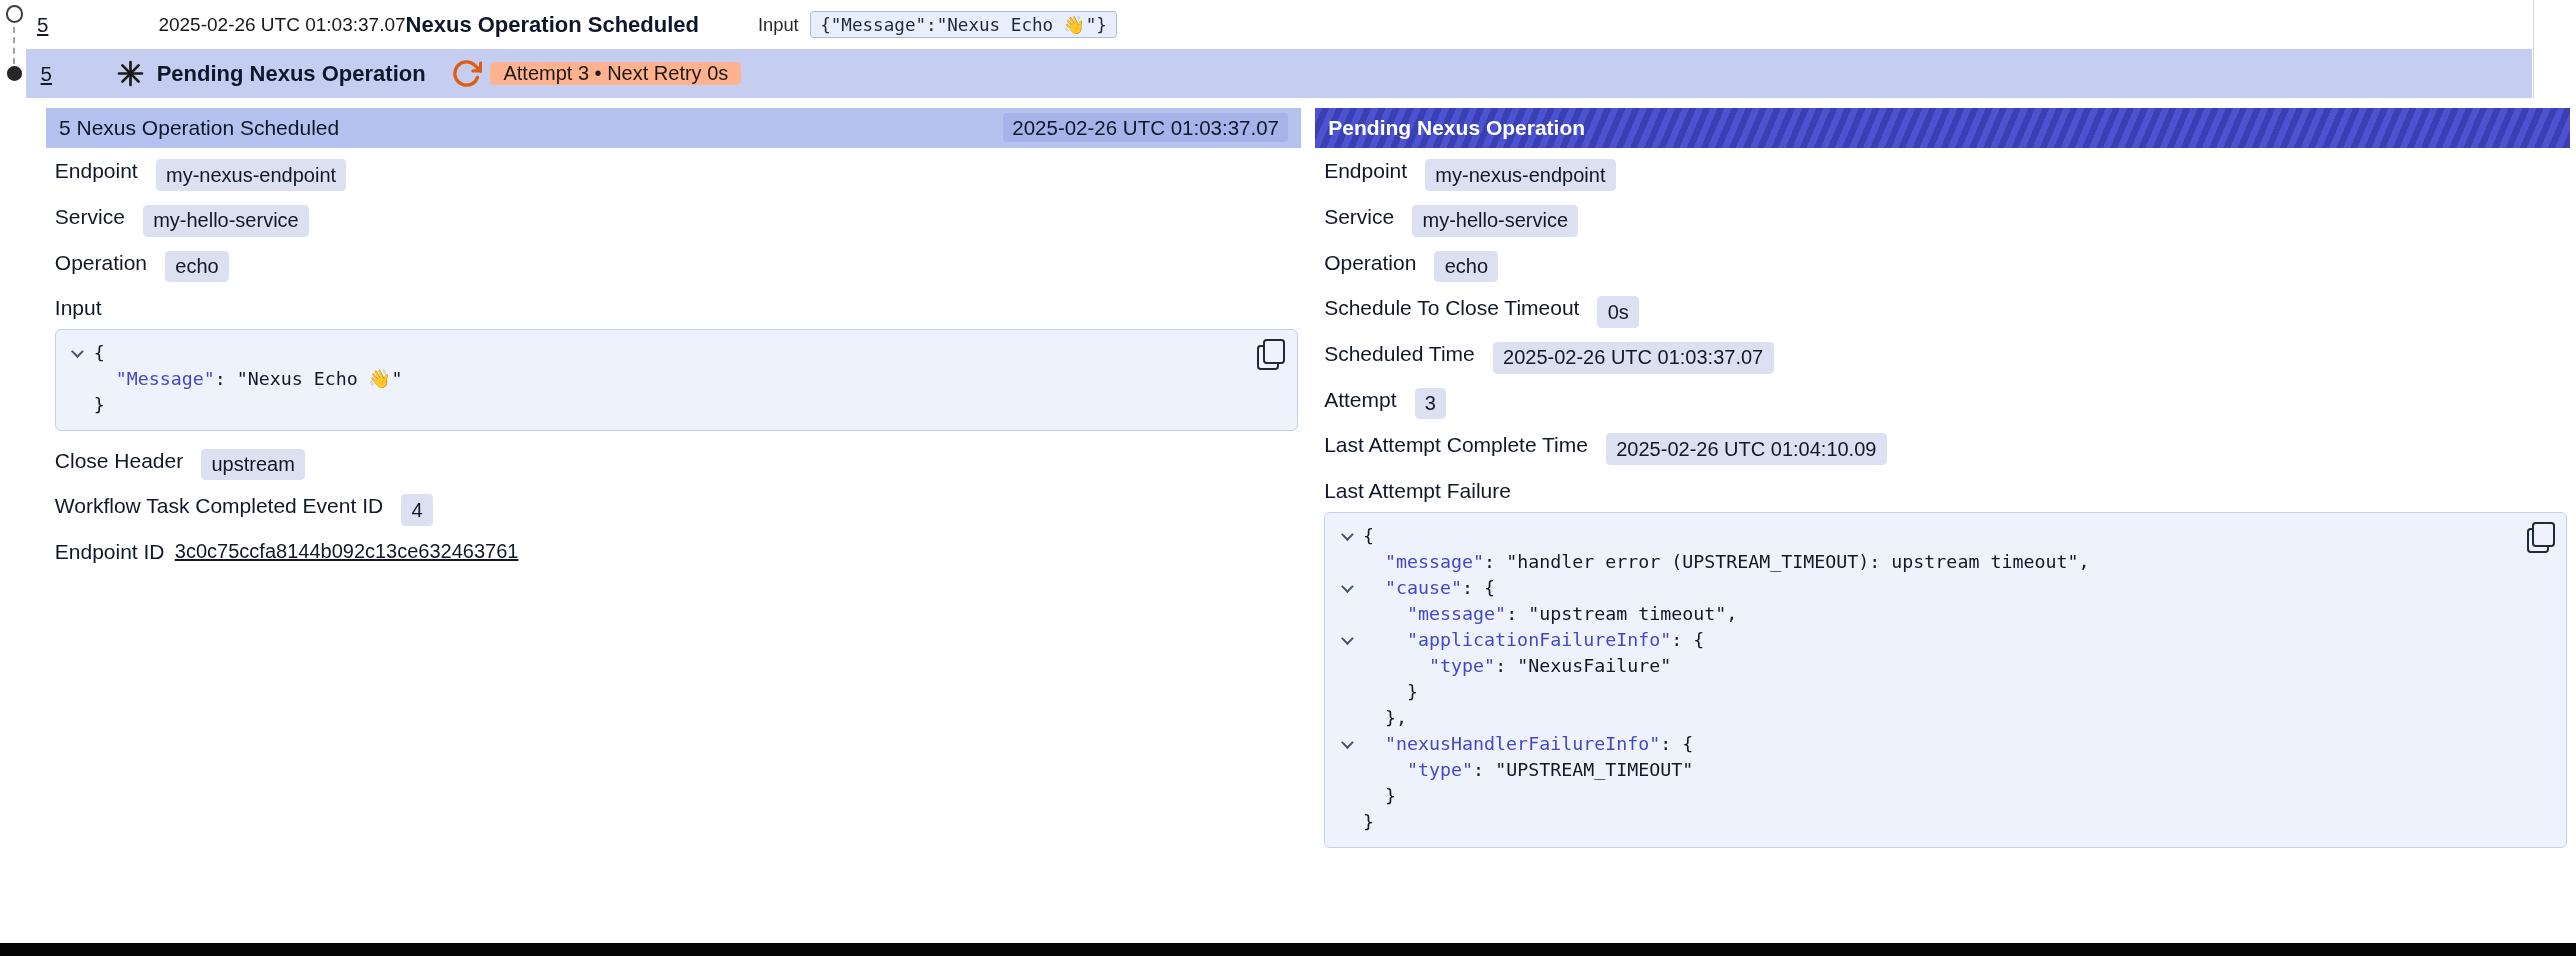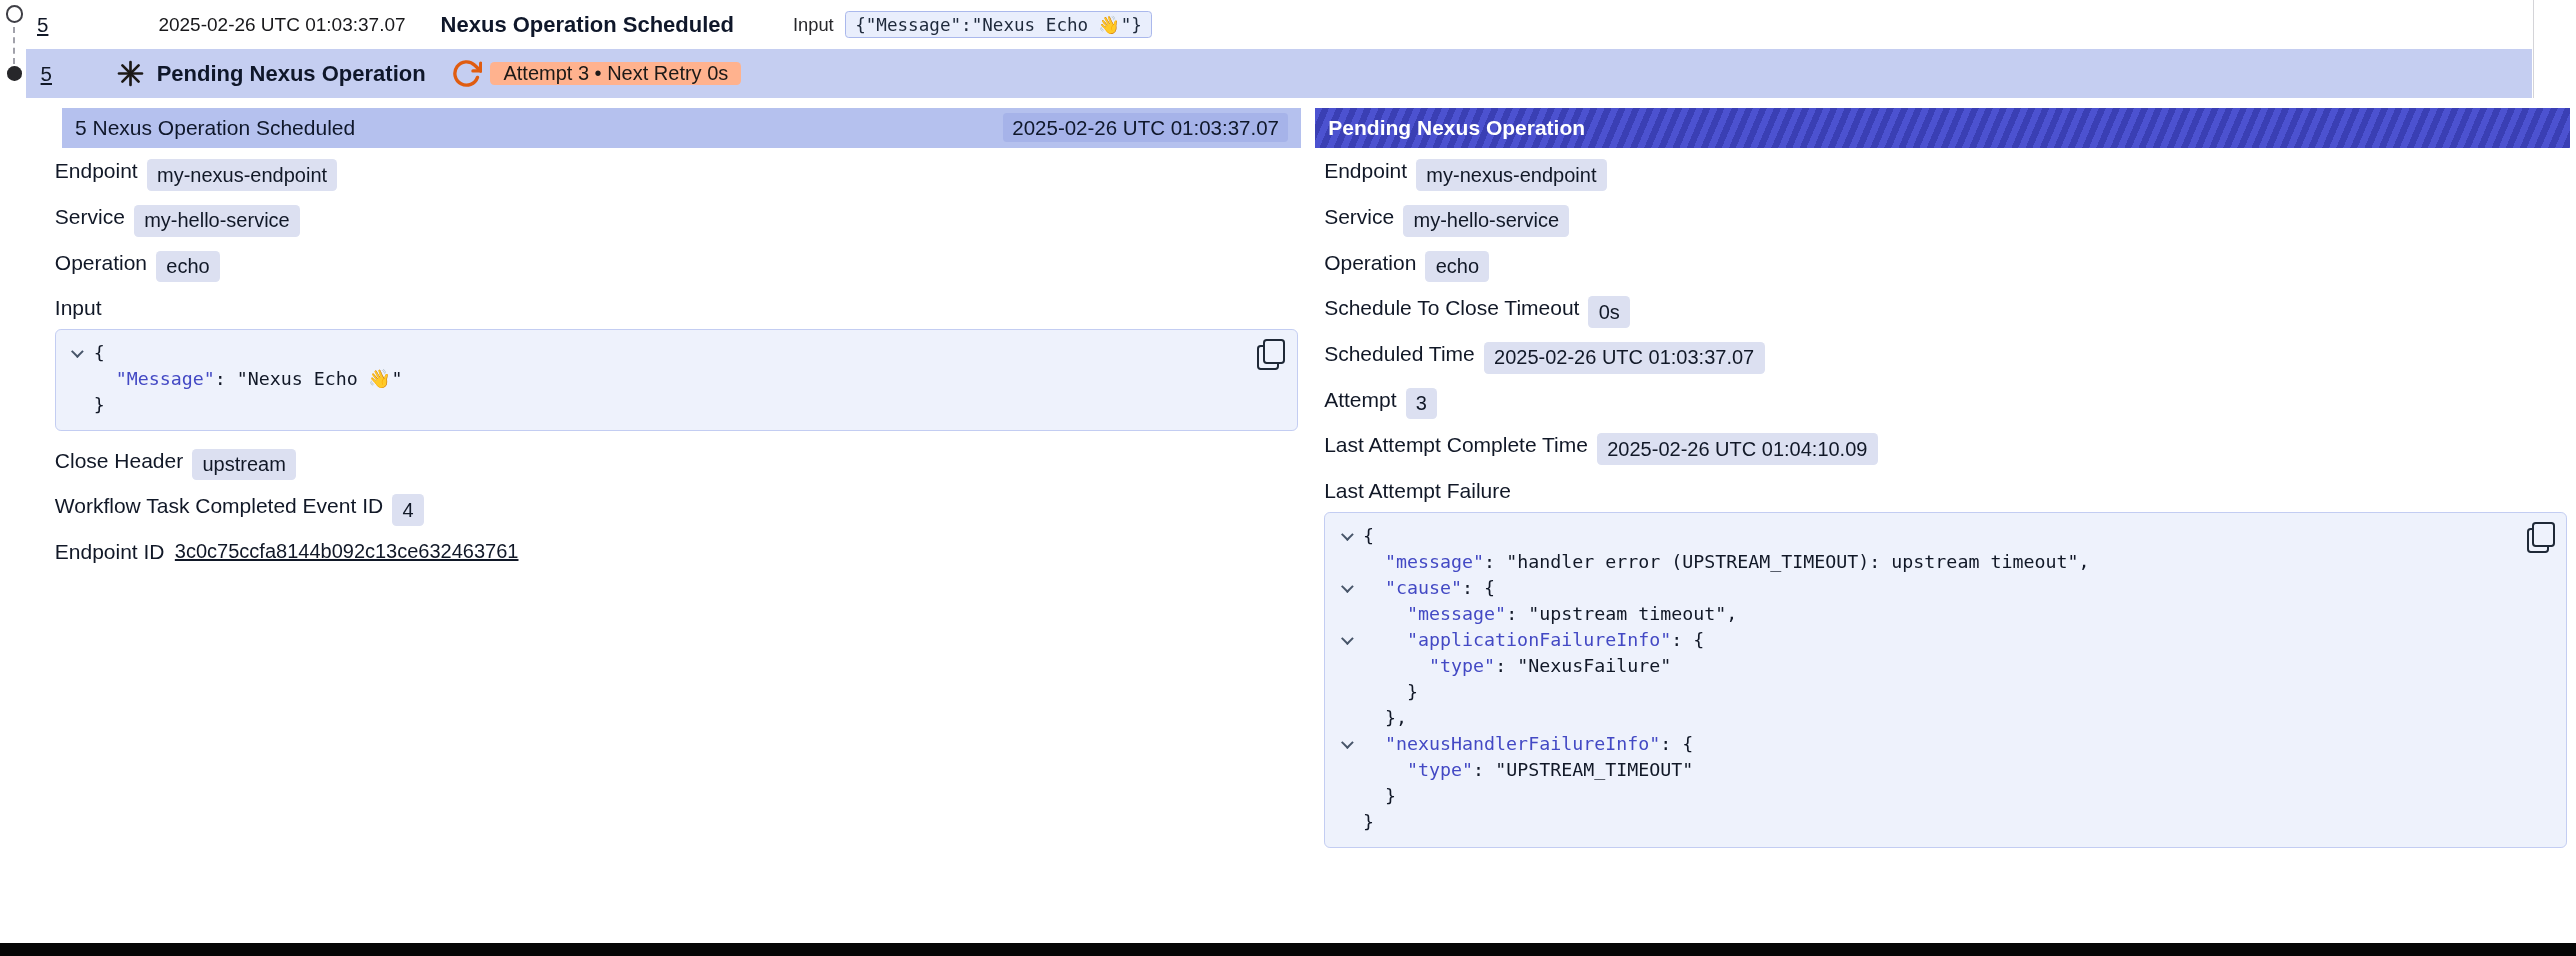--- a/index.html
+++ b/index.html
@@ -18,45 +18,45 @@
   .timeline-rail { position:absolute; left:0; top:0; width:33px; height:98px; z-index:5; }
   .tl-circle { position:absolute; left:5.9px; top:5.1px; width:17.6px; height:17.6px; border:2.6px solid #3f3f46; border-radius:50%; background:#fff; }
   .tl-dash { position:absolute; left:13px; top:27px; height:37px; border-left:2.2px dashed #a1a1aa; }
   .tl-dot { position:absolute; left:7.3px; top:66px; width:14.6px; height:14.6px; border-radius:50%; background:#27272a; }
 
   .event-row { height:49px; display:flex; align-items:center; cursor:pointer; }
   .event-row.scheduled { padding-left:37px; background:#fff; }
   .event-id { color:#111827; text-decoration:underline; font-size:20.5px; cursor:pointer; }
   .event-ts { margin-left:110px; font-size:19px; color:#18181b; white-space:nowrap; }
   .event-title { font-weight:bold; font-size:22px; color:#0f172a; white-space:nowrap; }
-  .event-row.scheduled .event-title { margin-left:35px; }
+  .event-row.scheduled .event-title { }
   .mini-label { margin-left:59px; font-size:18.3px; color:#27272a; }
   .input-chip { margin-left:11.7px; font-family:"DejaVu Sans Mono", monospace; font-size:17.6px; background:#e9eefc; border:1.5px solid #aab8ec; border-radius:3.7px; padding:2.9px 8.8px; color:#1e293b; white-space:nowrap; }
 
   .pending-bg { margin-left:26px; margin-right:44px; background:#c5cef1; height:100%; flex:1; display:flex; align-items:center; padding-left:14.6px; }
   .status-icon { margin-left:64px; display:inline-flex; align-items:center; }
   .event-row.pending .event-title { margin-left:11.7px; }
   .retry-wrap { margin-left:25px; display:inline-flex; align-items:center; }
   .attempt-badge { margin-left:8.8px; background:#ffb28e; color:#1c1917; font-size:20px; padding:0 13px; border-radius:4.4px; white-space:nowrap; }
 
   
   .detail-area { display:flex; gap:14.6px; padding:9.5px 5.9px 0 46px; align-items:flex-start; }
   .panel { flex:1; min-width:0; }
   .panel-header { height:40px; display:flex; align-items:center; justify-content:space-between; padding:0 13px; font-size:21px; }
-  .panel-header.solid { background:#b5c1ee; color:#0f172a;margin-left:16px; }
+  .panel-header.solid { background:#b5c1ee; color:#0f172a; }
   .ph-ts { background:#a6b3e9; border-radius:3.7px; padding:2.2px 8.8px; font-size:20.5px; white-space:nowrap; }
   .panel-header.striped {
     background:repeating-linear-gradient(113deg, #4c52d0 0 6.6px, #3a3fb4 6.6px 13px);
     color:#ffffff; font-weight:bold; justify-content:flex-start;
   }
 
   .panel-body { padding:11.7px 2.9px 0 8.8px; }
   .field-row { display:flex; align-items:flex-start; height:34px; margin-bottom:11.7px; }
   .field-label { font-size:21px; color:#111827; white-space:nowrap; }
-  .chip { margin-left:9px; background:#dce0f1; border-radius:4.4px; padding:4.4px 10.3px; font-size:20px; color:#111827; white-space:nowrap; }
+  .chip { margin-left:18px; background:#dce0f1; border-radius:4.4px; padding:4.4px 10.3px; font-size:20px; color:#111827; white-space:nowrap; }
   .field-link { margin-left:10.3px; font-size:20px; color:#111827; text-decoration:underline; cursor:pointer; white-space:nowrap; }
   .section-label { font-size:21px; margin:5.9px 0 8.8px; color:#111827; }
 
   .code-block { position:relative; background:#eef2fc; border:1.5px solid #c3cdf2; border-radius:5.9px; padding:10.3px 51px 11.7px 5.9px; }
   .code-line { display:flex; font-family:"DejaVu Sans Mono", monospace; font-size:18.3px; line-height:26px; color:#111827; white-space:pre; }
   .cl-gutter { flex:0 0 32px; display:flex; justify-content:center; align-items:flex-start; }
   .chev { width:8.8px; height:8.8px; border-right:2.2px solid #475569; border-bottom:2.2px solid #475569; transform:rotate(45deg); margin-top:6.6px; cursor:pointer; }
   .tok-k { color:#4349c4; }
   .tok-s, .tok-p { color:#111827; }
 

